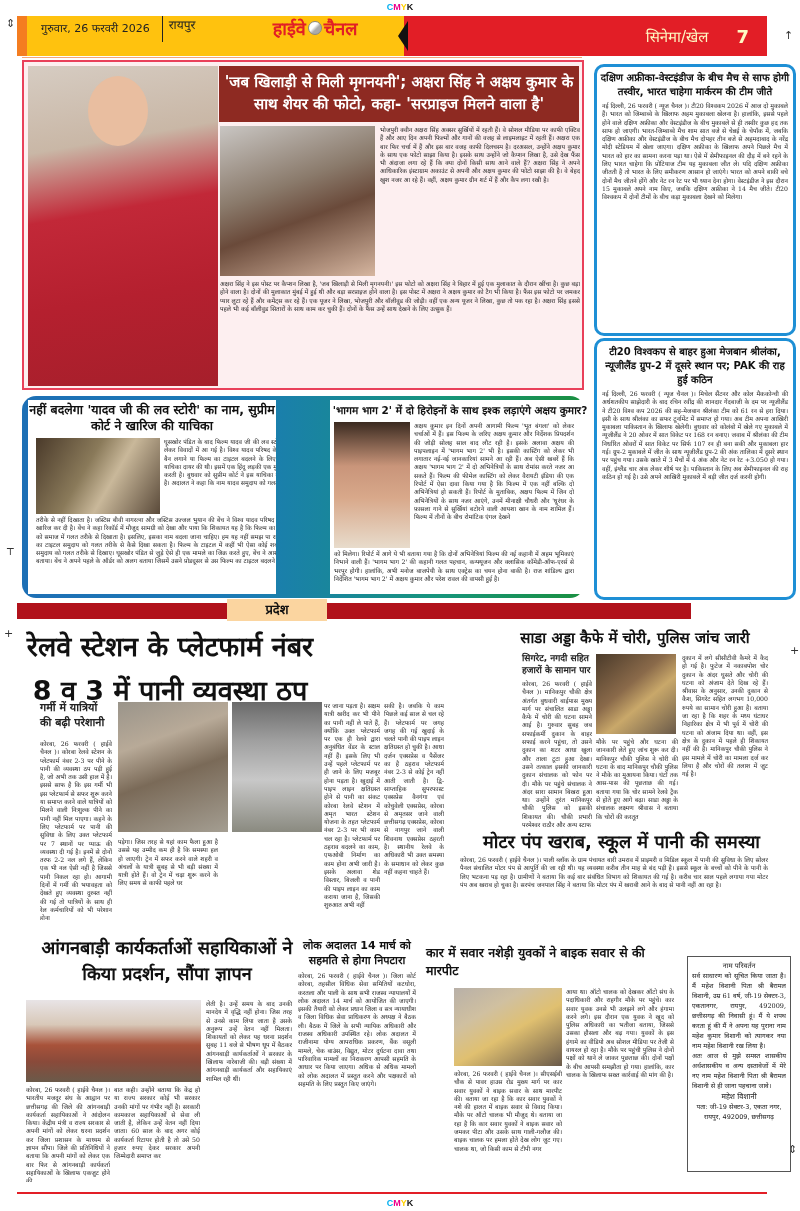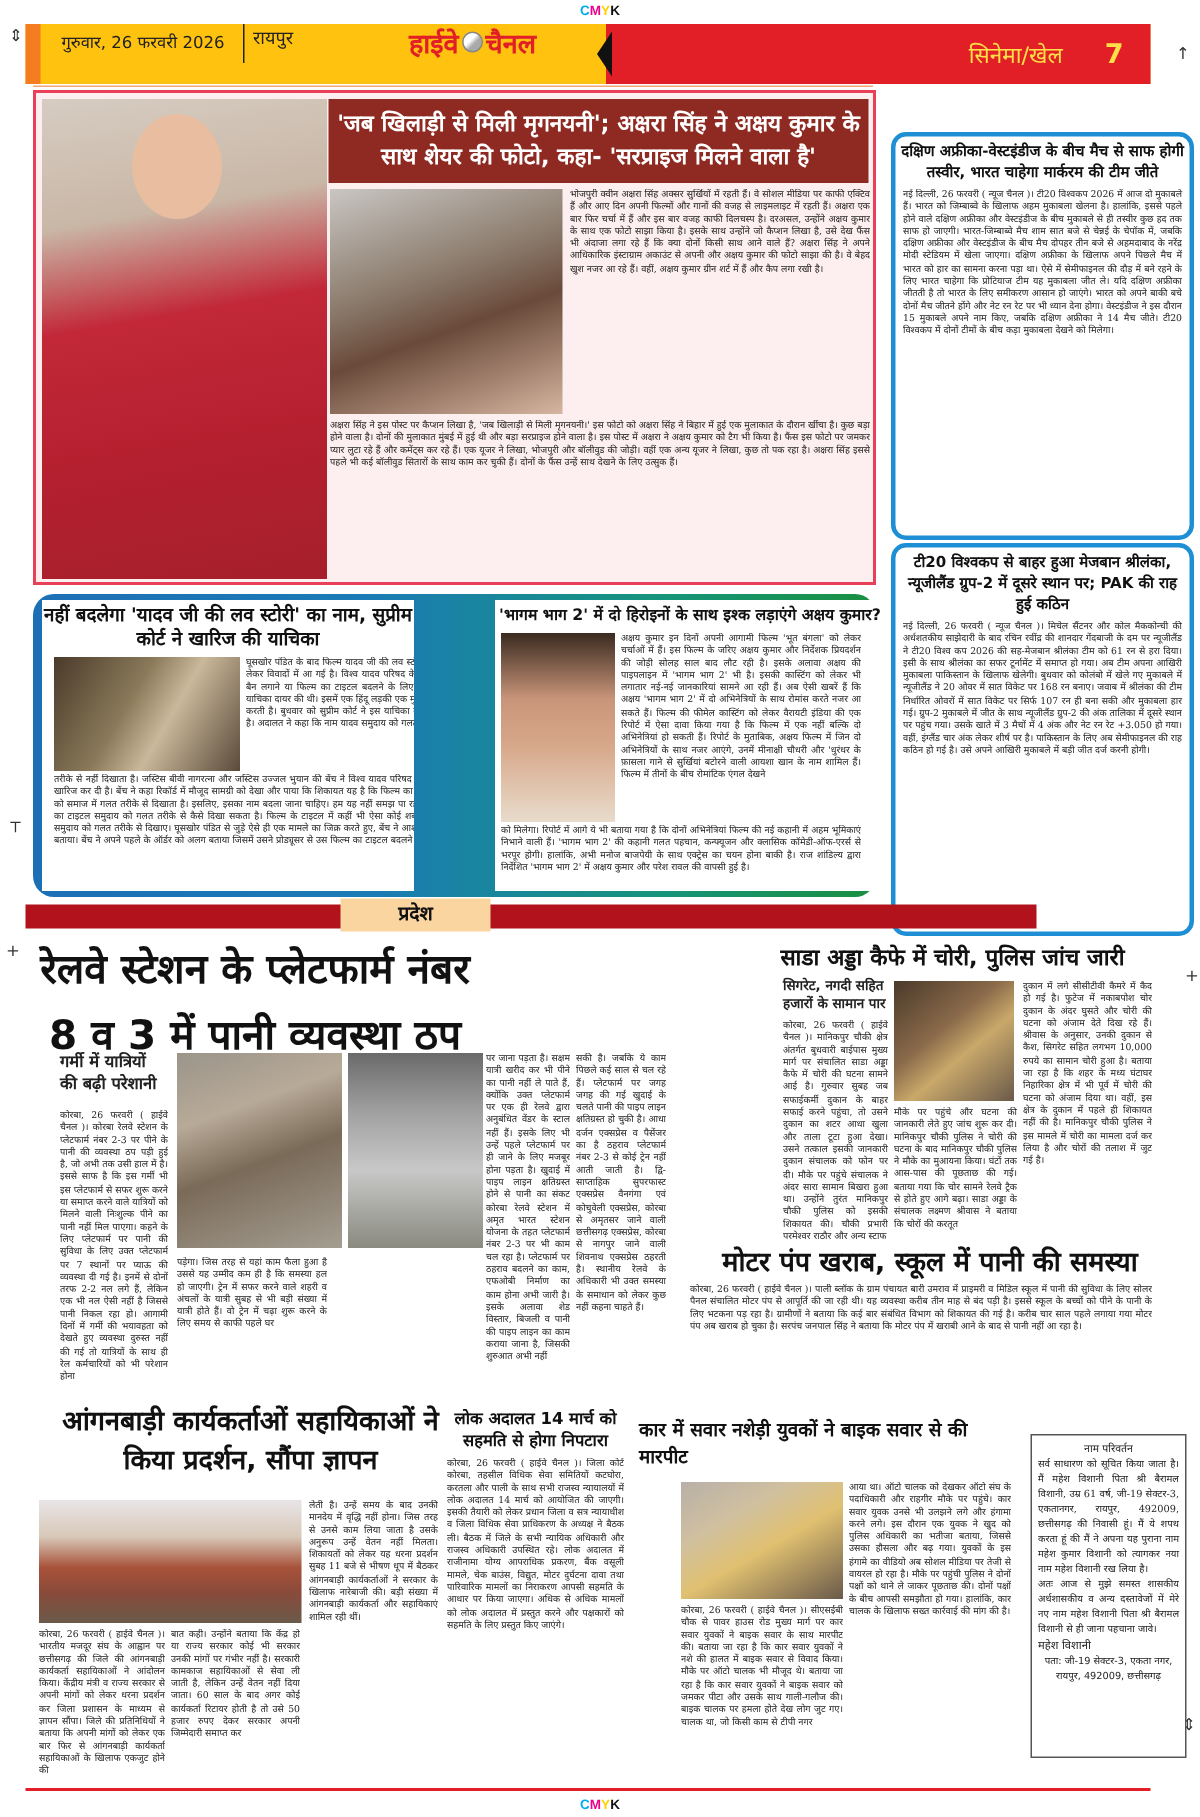--- a/index.html
+++ b/index.html
@@ -10,41 +10,41 @@
   .cmyk .c { color: #00aeef; } .cmyk .m { color: #ec008c; } .cmyk .y { color: #ffd200; } .cmyk .k { color: #111; }
   .reg { position: absolute; font: 11px "DejaVu Sans", sans-serif; color: #333; line-height: 1; }
 
   
   .masthead { position: absolute; left: 17px; top: 16px; width: 750px; height: 40px; background: #ffc20e; display: flex; align-items: flex-start; }
   .masthead .strip { width: 10px; height: 100%; background: #f47d20; }
   .masthead .date { font-size: 11px; color: #222; padding: 0 12px 0 14px; border-right: 1.5px solid #222; height: 26px; line-height: 26px; }
   .masthead .city { font-size: 12px; padding-left: 6px; width: 110px; }
   .masthead .brand { font-size: 18px; font-weight: bold; color: #e21e26; display: flex; align-items: center; }
   .masthead .brand .logo-mark { display: inline-block; width: 14px; height: 14px; border: 1.5px solid #888; border-radius: 50%; margin: 0 2px; background: linear-gradient(135deg,#fff 40%,#aaa 60%); }
-  .section-flag { position: absolute; left: 387px; top: 0; width: 363px; height: 40px; background: #e21e26; color: #fde047; display: flex; align-items: center; justify-content: flex-end; padding-right: 18px; }
+  .section-flag { position: absolute; left: 387px; top: 0; width: 363px; height: 40px; background: #e21e26; color: #fef9c3; display: flex; align-items: center; justify-content: flex-end; padding-right: 18px; }
   .section-flag .chev { position: absolute; left: -6px; top: 5px; width: 0; height: 0; border-top: 15px solid transparent; border-bottom: 15px solid transparent; border-right: 10px solid #111; }
   .section-flag .sec-name { font-size: 15px; margin-right: 28px; }
   .section-flag .page-no { font-size: 18px; font-weight: bold; }
   .head-rule { position: absolute; left: 22px; top: 57px; width: 560px; height: 1px; background: #f3a57a; }
 
   
   .txt { font-family: "DejaVu Serif", serif; font-size: 6.2px; line-height: 8.3px; color: #222; text-align: justify; overflow: hidden; }
   .photo { position: absolute; overflow: hidden; }
 
   
   .feature { position: absolute; left: 22px; top: 60px; width: 562px; height: 330px; border: 2px solid #e9405a; background: #fdeff0; }
   .feature .hl { position: absolute; left: 195px; top: 4px; width: 360px; height: 56px; background: #8e2a22; color: #fff; font-size: 15px; font-weight: bold; line-height: 22px; text-align: center; padding-top: 5px; }
   .feature .photo-main { left: 4px; top: 4px; width: 190px; height: 320px; background: linear-gradient(170deg,#d6ccc2 0%,#c9b7a6 25%,#c22838 45%,#b5202f 70%,#a61f2b 100%); }
   .feature .photo-main::after { content:""; position:absolute; left:60px; top:10px; width:60px; height:70px; border-radius:50%; background:#e9bea0; }
   .feature .photo-inset { left: 196px; top: 64px; width: 155px; height: 150px; background: linear-gradient(160deg,#c9c6c3 0%,#8a7a6b 40%,#6a4a3a 60%,#d6b6a0 100%); }
   .feature .body1 { position: absolute; left: 356px; top: 64px; width: 200px; height: 152px; }
   .feature .body2 { position: absolute; left: 196px; top: 218px; width: 360px; height: 106px; }
 
   
-  .sidebox { position: absolute; border: 3px solid #1e8fd5; border-radius: 10px; background: #fff; overflow: hidden; margin-top: 24px; }
+  .sidebox { position: absolute; border: 3px solid #1e8fd5; border-radius: 10px; background: #fff; overflow: hidden; }
   .sidebox .sh { font-size: 10px; font-weight: bold; text-align: center; line-height: 14px; padding: 4px 3px 3px; color: #111; }
   .sidebox .txt { padding: 0 5px; }
 
   
   .band { position: absolute; left: 22px; top: 396px; width: 562px; height: 202px; border-radius: 14px; background: linear-gradient(90deg,#1d6fb5 0%,#1b7bb5 40%,#16957a 75%,#1a8f3f 100%); }
   .band .panel { position: absolute; background: #fff; overflow: hidden; }
   .band .p1 { left: 6px; top: 4px; width: 248px; height: 194px; }
   .band .p2 { left: 308px; top: 4px; width: 260px; height: 194px; }
   .band .ph { font-size: 12.5px; font-weight: bold; text-align: center; line-height: 16px; padding-top: 2px; color: #111; }
 
@@ -52,21 +52,21 @@
   .pradesh { position: absolute; left: 17px; top: 603px; width: 674px; height: 16px; background: #b1121b; padding-left: 48px; }
   .pradesh .lbl { position: absolute; left: 210px; top: -4px; width: 100px; height: 22px; background: #fbd5a0; text-align: center; font-size: 13px; font-weight: bold; color: #111; line-height: 22px; }
 
   .big-hl { position: absolute; font-weight: bold; color: #111; text-align: center; }
   .col { position: absolute; }
   .box-rule { position: absolute; background: #e21e26; }
 
   .notice { position: absolute; left: 687px; top: 956px; width: 104px; height: 216px; border: 1px solid #555; padding: 4px 4px; }
   .notice .nt { font-size: 7px; text-align: center; line-height: 10px; }
   .notice .nb { font-size: 6.5px; line-height: 10px; text-align: justify; font-family: "DejaVu Serif", serif; }
-  .notice .ns { font-size: 7.5px; line-height: 11px; }
+  .notice .ns { font-size: 7.5px; text-align: center; line-height: 11px; }
   .notice .na { font-size: 6.5px; text-align: center; line-height: 10px; }
 </style>
 </head>
 <body>
 
 <div class="cmyk" style="top:2px;">
   <span class="c">C</span><span class="m">M</span><span class="y">Y</span><span class="k">K</span>
 </div>
 <div class="cmyk" style="top:1198px;">
   <span class="c">C</span><span class="m">M</span><span class="y">Y</span><span class="k">K</span>
@@ -140,21 +140,21 @@
 <div class="txt col" style="left:324px;top:702px;width:56px;height:218px;">पर जाना पड़ता है। सक्षम यात्री खरीद कर भी पीने का पानी नहीं ले पाते हैं, क्योंकि उक्त प्लेटफार्म पर एक ही रेलवे द्वारा अनुबंधित वेंडर के स्टाल नहीं हैं। इसके लिए भी उन्हें पहले प्लेटफार्म पर ही जाने के लिए मजबूर होना पड़ता है। खुदाई में पाइप लाइन क्षतिग्रस्त होने से पानी का संकट कोरबा रेलवे स्टेशन में अमृत भारत स्टेशन योजना के तहत प्लेटफार्म नंबर 2-3 पर भी काम चल रहा है। प्लेटफार्म पर ठहराव बदलने का काम, एफओबी निर्माण का काम होना अभी जारी है। इसके अलावा शेड विस्तार, बिजली व पानी की पाइप लाइन का काम कराया जाना है, जिसकी शुरुआत अभी नहीं</div>
 <div class="txt col" style="left:384px;top:702px;width:60px;height:218px;">सकी है। जबकि ये काम पिछले कई साल से चल रहे हैं। प्लेटफार्म पर जगह जगह की गई खुदाई के चलते पानी की पाइप लाइन क्षतिग्रस्त हो चुकी है। आधा दर्जन एक्सप्रेस व पैसेंजर का है ठहराव प्लेटफार्म नंबर 2-3 से कोई ट्रेन नहीं आती जाती है। द्वि-साप्ताहिक सुपरफास्ट एक्सप्रेस वैनगंगा एवं कोचुवेली एक्सप्रेस, कोरबा से अमृतसर जाने वाली छत्तीसगढ़ एक्सप्रेस, कोरबा से नागपुर जाने वाली शिवनाथ एक्सप्रेस ठहरती है। स्थानीय रेलवे के अधिकारी भी उक्त समस्या के समाधान को लेकर कुछ नहीं कहना चाहते हैं।</div>
 
 <div class="big-hl" style="left:490px;top:628px;width:290px;font-size:15px;line-height:20px;">साडा अड्डा कैफे में चोरी, पुलिस जांच जारी</div>
 <div class="col" style="left:522px;top:652px;width:70px;font-size:9px;font-weight:bold;line-height:12px;">सिगरेट, नगदी सहित हजारों के सामान पार</div>
 <div class="txt col" style="left:522px;top:680px;width:70px;height:152px;">कोरबा, 26 फरवरी ( हाईवे चैनल )। मानिकपुर चौकी क्षेत्र अंतर्गत बुधवारी बाईपास मुख्य मार्ग पर संचालित साडा अड्डा कैफे में चोरी की घटना सामने आई है। गुरुवार सुबह जब सफाईकर्मी दुकान के बाहर सफाई करने पहुंचा, तो उसने दुकान का शटर आधा खुला और ताला टूटा हुआ देखा। उसने तत्काल इसकी जानकारी दुकान संचालक को फोन पर दी। मौके पर पहुंचे संचालक ने अंदर सारा सामान बिखरा हुआ था। उन्होंने तुरंत मानिकपुर चौकी पुलिस को इसकी शिकायत की। चौकी प्रभारी परमेश्वर राठौर और अन्य स्टाफ</div>
 <div class="photo" style="left:596px;top:654px;width:80px;height:80px;background:linear-gradient(140deg,#4a3a2a 0%,#8a6a4a 40%,#c9a86a 60%,#6a5a4a 100%);"></div>
 <div class="txt col" style="left:596px;top:738px;width:82px;height:94px;">मौके पर पहुंचे और घटना की जानकारी लेते हुए जांच शुरू कर दी। मानिकपुर चौकी पुलिस ने चोरी की घटना के बाद मानिकपुर चौकी पुलिस ने मौके का मुआयना किया। घंटों तक आस-पास की पूछताछ की गई। बताया गया कि चोर सामने रेलवे ट्रैक से होते हुए आगे बढ़ा। साडा अड्डा के संचालक लक्ष्मण श्रीवास ने बताया कि चोरों की करतूत</div>
 <div class="txt col" style="left:682px;top:654px;width:86px;height:178px;">दुकान में लगे सीसीटीवी कैमरे में कैद हो गई है। फुटेज में नकाबपोश चोर दुकान के अंदर घुसते और चोरी की घटना को अंजाम देते दिख रहे हैं। श्रीवास के अनुसार, उनकी दुकान से कैश, सिगरेट सहित लगभग 10,000 रुपये का सामान चोरी हुआ है। बताया जा रहा है कि शहर के मध्य घंटाघर निहारिका क्षेत्र में भी पूर्व में चोरी की घटना को अंजाम दिया था। वहीं, इस क्षेत्र के दुकान में पहले ही शिकायत नहीं की है। मानिकपुर चौकी पुलिस ने इस मामले में चोरी का मामला दर्ज कर लिया है और चोरों की तलाश में जुट गई है।</div>
 
-<div class="big-hl" style="left:460px;top:830px;width:320px;font-size:18px;line-height:24px;">मोटर पंप खराब, स्कूल में पानी की समस्या</div>
+<div class="big-hl" style="left:440px;top:830px;width:320px;font-size:18px;line-height:24px;text-align:right;">मोटर पंप खराब, स्कूल में पानी की समस्या</div>
 <div class="txt col" style="left:460px;top:856px;width:308px;height:64px;">कोरबा, 26 फरवरी ( हाईवे चैनल )। पाली ब्लॉक के ग्राम पंचायत बारी उमराव में प्राइमरी व मिडिल स्कूल में पानी की सुविधा के लिए सोलर पैनल संचालित मोटर पंप से आपूर्ति की जा रही थी। यह व्यवस्था करीब तीन माह से बंद पड़ी है। इससे स्कूल के बच्चों को पीने के पानी के लिए भटकना पड़ रहा है। ग्रामीणों ने बताया कि कई बार संबंधित विभाग को शिकायत की गई है। करीब चार साल पहले लगाया गया मोटर पंप अब खराब हो चुका है। सरपंच जनपाल सिंह ने बताया कि मोटर पंप में खराबी आने के बाद से पानी नहीं आ रहा है।</div>
 
 <div class="big-hl" style="left:22px;top:935px;width:290px;font-size:18px;line-height:26px;">आंगनबाड़ी कार्यकर्ताओं सहायिकाओं ने किया प्रदर्शन, सौंपा ज्ञापन</div>
 <div class="photo" style="left:26px;top:1000px;width:175px;height:82px;background:linear-gradient(180deg,#e8e4e6 0%,#d8c8b8 30%,#a8523a 55%,#8a4a3a 75%,#6a5a4a 100%);"></div>
 <div class="txt col" style="left:26px;top:1086px;width:84px;height:96px;">कोरबा, 26 फरवरी ( हाईवे चैनल )। भारतीय मजदूर संघ के आह्वान पर छत्तीसगढ़ की जिले की आंगनबाड़ी कार्यकर्ता सहायिकाओं ने आंदोलन किया। केंद्रीय मंत्री व राज्य सरकार से अपनी मांगों को लेकर धरना प्रदर्शन कर जिला प्रशासन के माध्यम से ज्ञापन सौंपा। जिले की प्रतिनिधियों ने बताया कि अपनी मांगों को लेकर एक बार फिर से आंगनबाड़ी कार्यकर्ता सहायिकाओं के खिलाफ एकजुट होने की</div>
 <div class="txt col" style="left:114px;top:1086px;width:86px;height:96px;">बात कही। उन्होंने बताया कि केंद्र हो या राज्य सरकार कोई भी सरकार उनकी मांगों पर गंभीर नहीं है। सरकारी कामकाज सहायिकाओं से सेवा ली जाती है, लेकिन उन्हें वेतन नहीं दिया जाता। 60 साल के बाद अगर कोई कार्यकर्ता रिटायर होती है तो उसे 50 हजार रुपए देकर सरकार अपनी जिम्मेदारी समाप्त कर</div>
 <div class="txt col" style="left:206px;top:1000px;width:86px;height:182px;">लेती है। उन्हें समय के बाद उनकी मानदेय में वृद्धि नहीं होना। जिस तरह से उनसे काम लिया जाता है उसके अनुरूप उन्हें वेतन नहीं मिलता। शिकायतों को लेकर यह धरना प्रदर्शन सुबह 11 बजे से भीषण धूप में बैठकर आंगनबाड़ी कार्यकर्ताओं ने सरकार के खिलाफ नारेबाजी की। बड़ी संख्या में आंगनबाड़ी कार्यकर्ता और सहायिकाएं शामिल रही थीं।</div>
 
 <div class="big-hl" style="left:298px;top:938px;width:118px;font-size:11px;line-height:15px;">लोक अदालत 14 मार्च को सहमति से होगा निपटारा</div>
 <div class="txt col" style="left:298px;top:972px;width:118px;height:210px;">कोरबा, 26 फरवरी ( हाईवे चैनल )। जिला कोर्ट कोरबा, तहसील विधिक सेवा समितियों कटघोरा, करतला और पाली के साथ सभी राजस्व न्यायालयों में लोक अदालत 14 मार्च को आयोजित की जाएगी। इसकी तैयारी को लेकर प्रधान जिला व सत्र न्यायाधीश व जिला विधिक सेवा प्राधिकरण के अध्यक्ष ने बैठक ली। बैठक में जिले के सभी न्यायिक अधिकारी और राजस्व अधिकारी उपस्थित रहे। लोक अदालत में राजीनामा योग्य आपराधिक प्रकरण, बैंक वसूली मामले, चेक बाउंस, विद्युत, मोटर दुर्घटना दावा तथा पारिवारिक मामलों का निराकरण आपसी सहमति के आधार पर किया जाएगा। अधिक से अधिक मामलों को लोक अदालत में प्रस्तुत करने और पक्षकारों को सहमति के लिए प्रस्तुत किए जाएंगे।</div>

